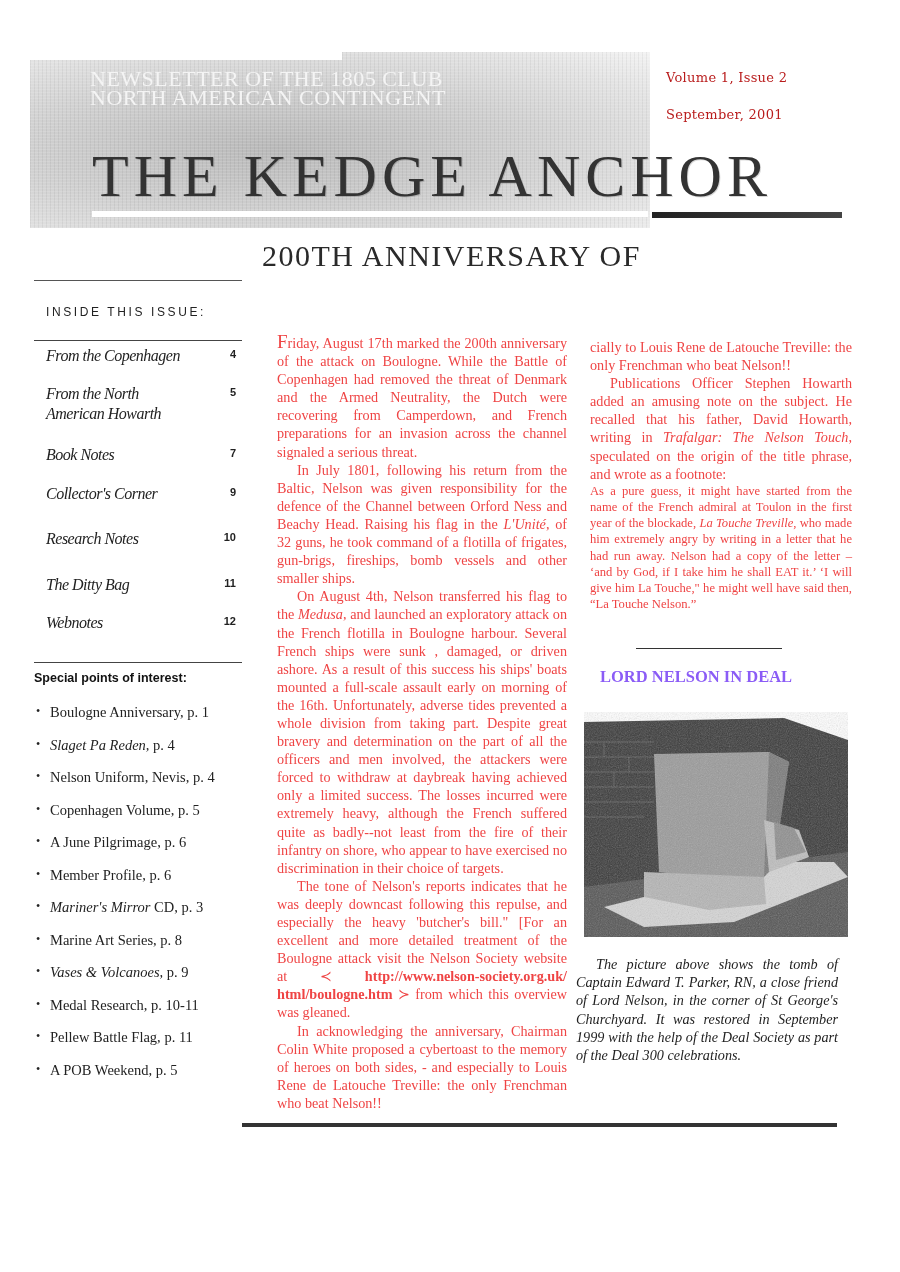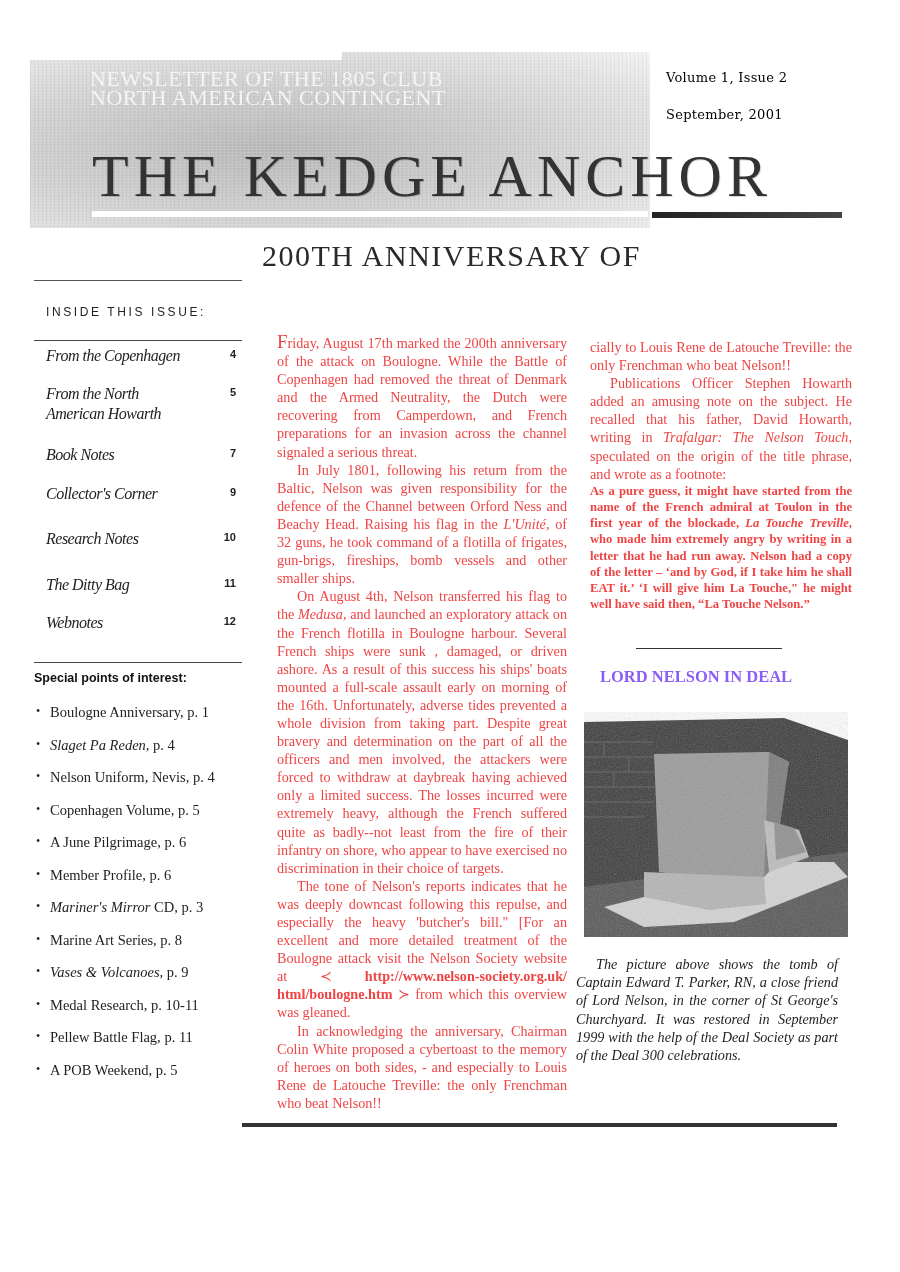--- a/index.html
+++ b/index.html
@@ -6,21 +6,21 @@
   body { width:900px; height:1272px; background:#ffffff; position:relative; overflow:hidden; font-family:"Liberation Serif", serif; color:#1f1f1f; }
   .masthead-bg { position:absolute; left:30px; top:52px; width:620px; height:176px;
     background: radial-gradient(ellipse at 40% 55%, #b9b9b9 0%, #cfcfcf 45%, #e4e4e4 80%, #f3f3f3 100%); }
   .masthead-bg-top { position:absolute; left:30px; top:52px; width:312px; height:8px; background:#fff; }
   .grain { position:absolute; inset:0; background-image:
       repeating-linear-gradient(0deg, rgba(255,255,255,.12) 0 1px, transparent 1px 3px),
       repeating-linear-gradient(90deg, rgba(0,0,0,.05) 0 1px, transparent 1px 4px); }
   .club-line { position:absolute; left:90px; font-family:Liberation Serif, serif; font-size:22px; letter-spacing:0.5px; color:#f4f4f4; white-space:nowrap; }
   .club-1 { top:66px; }
   .club-2 { top:85px; }
-  .issue-info { position:absolute; left:666px; font-family:"DejaVu Serif", serif; font-size:13px; color:#000000; letter-spacing:0.3px; }
+  .issue-info { position:absolute; left:666px; font-family:"DejaVu Serif", serif; font-size:13px; color:#b91c1c; letter-spacing:0.3px; }
   .vol { top:70px; }
   .date { top:107px; }
   .title { position:absolute; left:92px; top:142px; font-family:"Liberation Serif", serif; font-size:60px; letter-spacing:5px; color:#333; white-space:nowrap; text-shadow:1px 1px 0 rgba(0,0,0,.15); }
   .white-bar { position:absolute; left:92px; top:211px; width:556px; height:6px; background:#fff; }
   .dark-bar { position:absolute; left:652px; top:212px; width:190px; height:6px; background:linear-gradient(90deg,#222,#444); }
 
   .sidebar { position:absolute; left:34px; top:280px; width:208px; }
   .rule { height:1px; background:#555; }
   .inside-head { position:absolute; left:46px; top:305px; font-family:"Liberation Sans", sans-serif; font-size:12px; letter-spacing:2.6px; color:#222; }
   .toc-rule { position:absolute; left:34px; top:340px; width:208px; height:1px; background:#444; }
@@ -34,21 +34,21 @@
   .points li .bullet { position:absolute; left:2px; top:0; font-size:12px; }
 
   .headline { position:absolute; left:262px; top:238px; font-family:"Liberation Serif", serif; font-size:30px; letter-spacing:1.5px; color:#2a2a2a; line-height:36px; }
 
   .col { position:absolute; font-family:"Liberation Serif", serif; font-size:14.2px; line-height:18.1px; color:#ef4444; text-align:justify;margin-left:12px; }
   .col p { margin:0; text-indent:20px; }
   .col p.first { text-indent:0; }
   .col1 { left:265px; top:333px; width:290px; }
   .col2 { left:578px; top:337px; width:262px; }
   .dropcap { font-size:19px; }
-  .quote { font-size:12.6px; line-height:16.2px; margin:13px 4px 0 14px; text-align:justify;font-weight:bold; }
+  .quote { font-size:12.6px; line-height:16.2px; margin:13px 4px 0 14px; text-align:justify; }
   .deal-rule { position:absolute; left:636px; top:648px; width:146px; height:1px; background:#333; }
   .deal-head { position:absolute; left:600px; top:667px; font-family:"Liberation Serif", serif; font-weight:bold; font-size:16.5px; color:#8b5cf6; }
   .photo { position:absolute; left:584px; top:712px; width:264px; height:225px; overflow:hidden; }
   .caption { position:absolute; left:576px; top:955px; width:262px; font-family:"Liberation Serif", serif; font-style:italic; font-size:14.2px; line-height:18.2px; color:#222; text-align:justify; }
   .caption span.in { display:inline-block; width:20px; }
   .bottom-rule { position:absolute; left:242px; top:1123px; width:595px; height:4px; background:#333; }
 </style>
 </head>
 <body>
 

